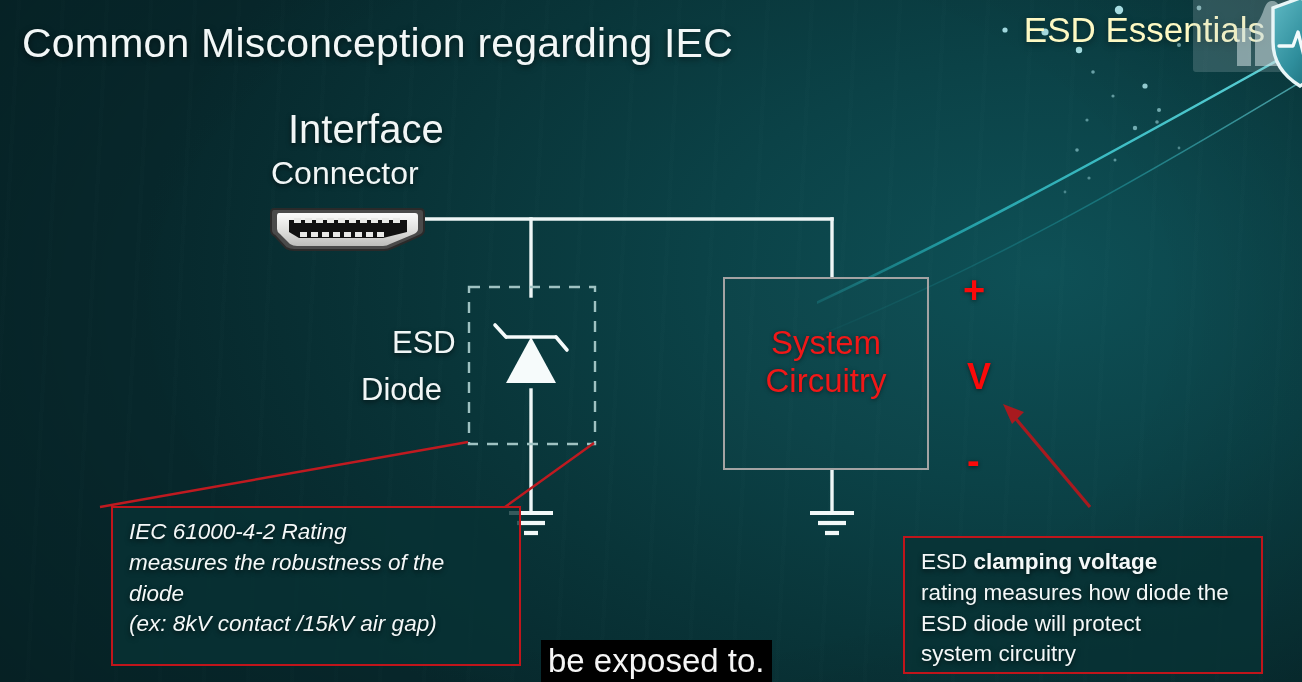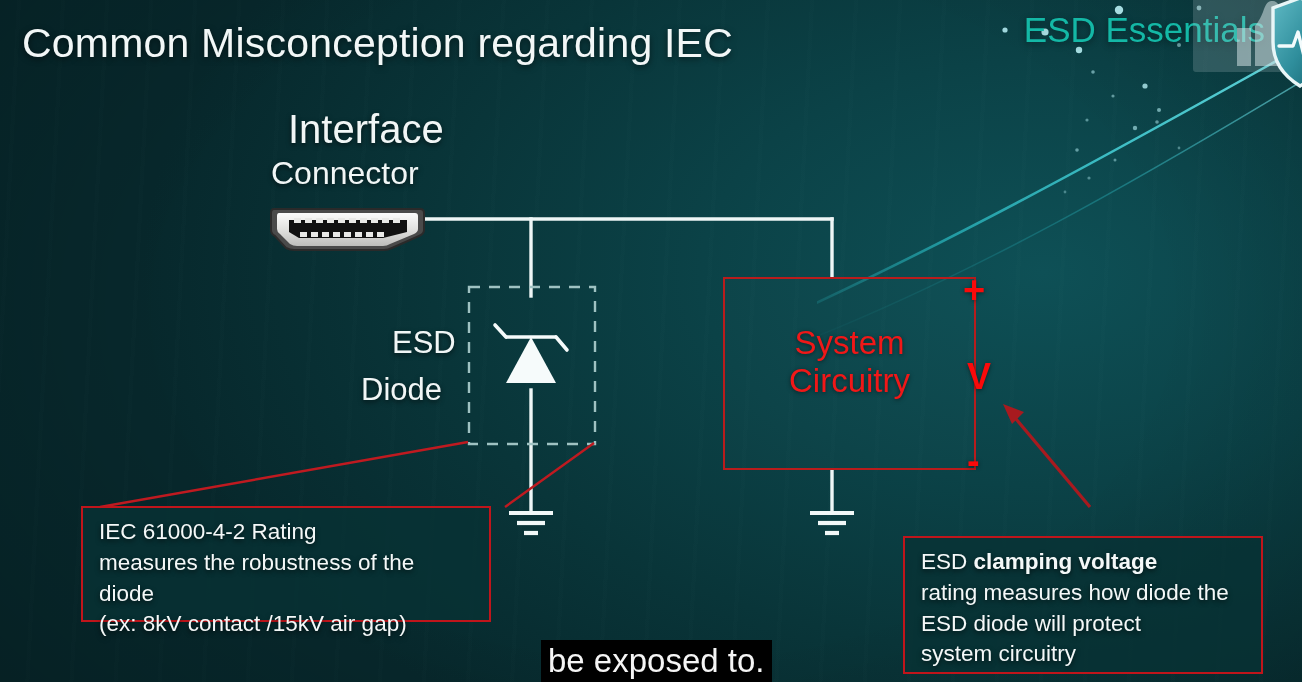--- a/index.html
+++ b/index.html
@@ -39,21 +39,21 @@
   
   .slide-title{
     position:absolute;left:22px;top:20px;
     font-size:41px;font-weight:400;color:#f2f7f7;
     letter-spacing:.2px;
     text-shadow:0 2px 6px rgba(0,0,0,.55);
     white-space:nowrap;
   }
   .brand-text{
     position:absolute;right:72px;top:10px;
-    font-size:35px;color:#14b8a6;font-weight:400;
+    font-size:35px;color:#fef9c3;font-weight:400;
     text-shadow:0 2px 7px rgba(0,0,0,.45);
     white-space:nowrap;
   }
   .thumb-overlay{
     position:absolute;right:24px;top:-4px;width:120px;height:76px;
     background:rgba(180,200,205,.22);
     border-radius:3px;
   }
   .shield-logo{position:absolute;right:4px;top:-6px;width:66px;height:100px;}
 
@@ -66,22 +66,22 @@
   .lbl-interface{left:288px;top:107px;font-size:40px;}
   .lbl-connector{left:271px;top:155px;font-size:32px;}
   .lbl-esd{left:392px;top:325px;font-size:31px;}
   .lbl-diode{left:361px;top:372px;font-size:31px;}
 
   
   .schematic{position:absolute;left:0;top:0;width:1302px;height:682px;overflow:visible;}
 
   
   .sys-box{
-    position:absolute;left:723px;top:277px;width:253px;height:193px;
-    border:2px solid #b91c1c;
+    position:absolute;left:723px;top:277px;width:206px;height:193px;
+    border:2px solid #a3a3a3;
     box-sizing:border-box;
     background:rgba(255,255,255,0.012);
   }
   .sys-label{
     position:absolute;left:0;right:0;top:45px;
     text-align:center;color:#f01818;font-size:33px;line-height:1.16;
     text-shadow:0 1px 4px rgba(0,0,0,.5);
   }
   .sys-label span{display:block;}
 
@@ -99,21 +99,21 @@
     position:absolute;
     border:2px solid #c0151b;
     background:rgba(8,50,52,.80);
     box-sizing:border-box;
     color:#f4f8f8;
     text-shadow:0 2px 5px rgba(0,0,0,.65);
     font-size:22.5px;
     line-height:1.37;
     padding:9px 13px 10px 16px;
   }
-  .callout-left{left:81px;top:506px;width:410px;height:116px;}
+  .callout-left{left:111px;top:506px;width:410px;height:160px;font-style:italic;}
   .callout-right{left:903px;top:528px;width:360px;height:138px;margin-top:8px;}
   .callout p{margin:0;white-space:nowrap;}
   .callout b{font-weight:bold;}
 
   
   .caption{
     position:absolute;left:541px;top:640px;
     background:#000;color:#f5f5f5;
     font-size:33px;line-height:1.1;
     padding:3px 7px 5px 7px;

